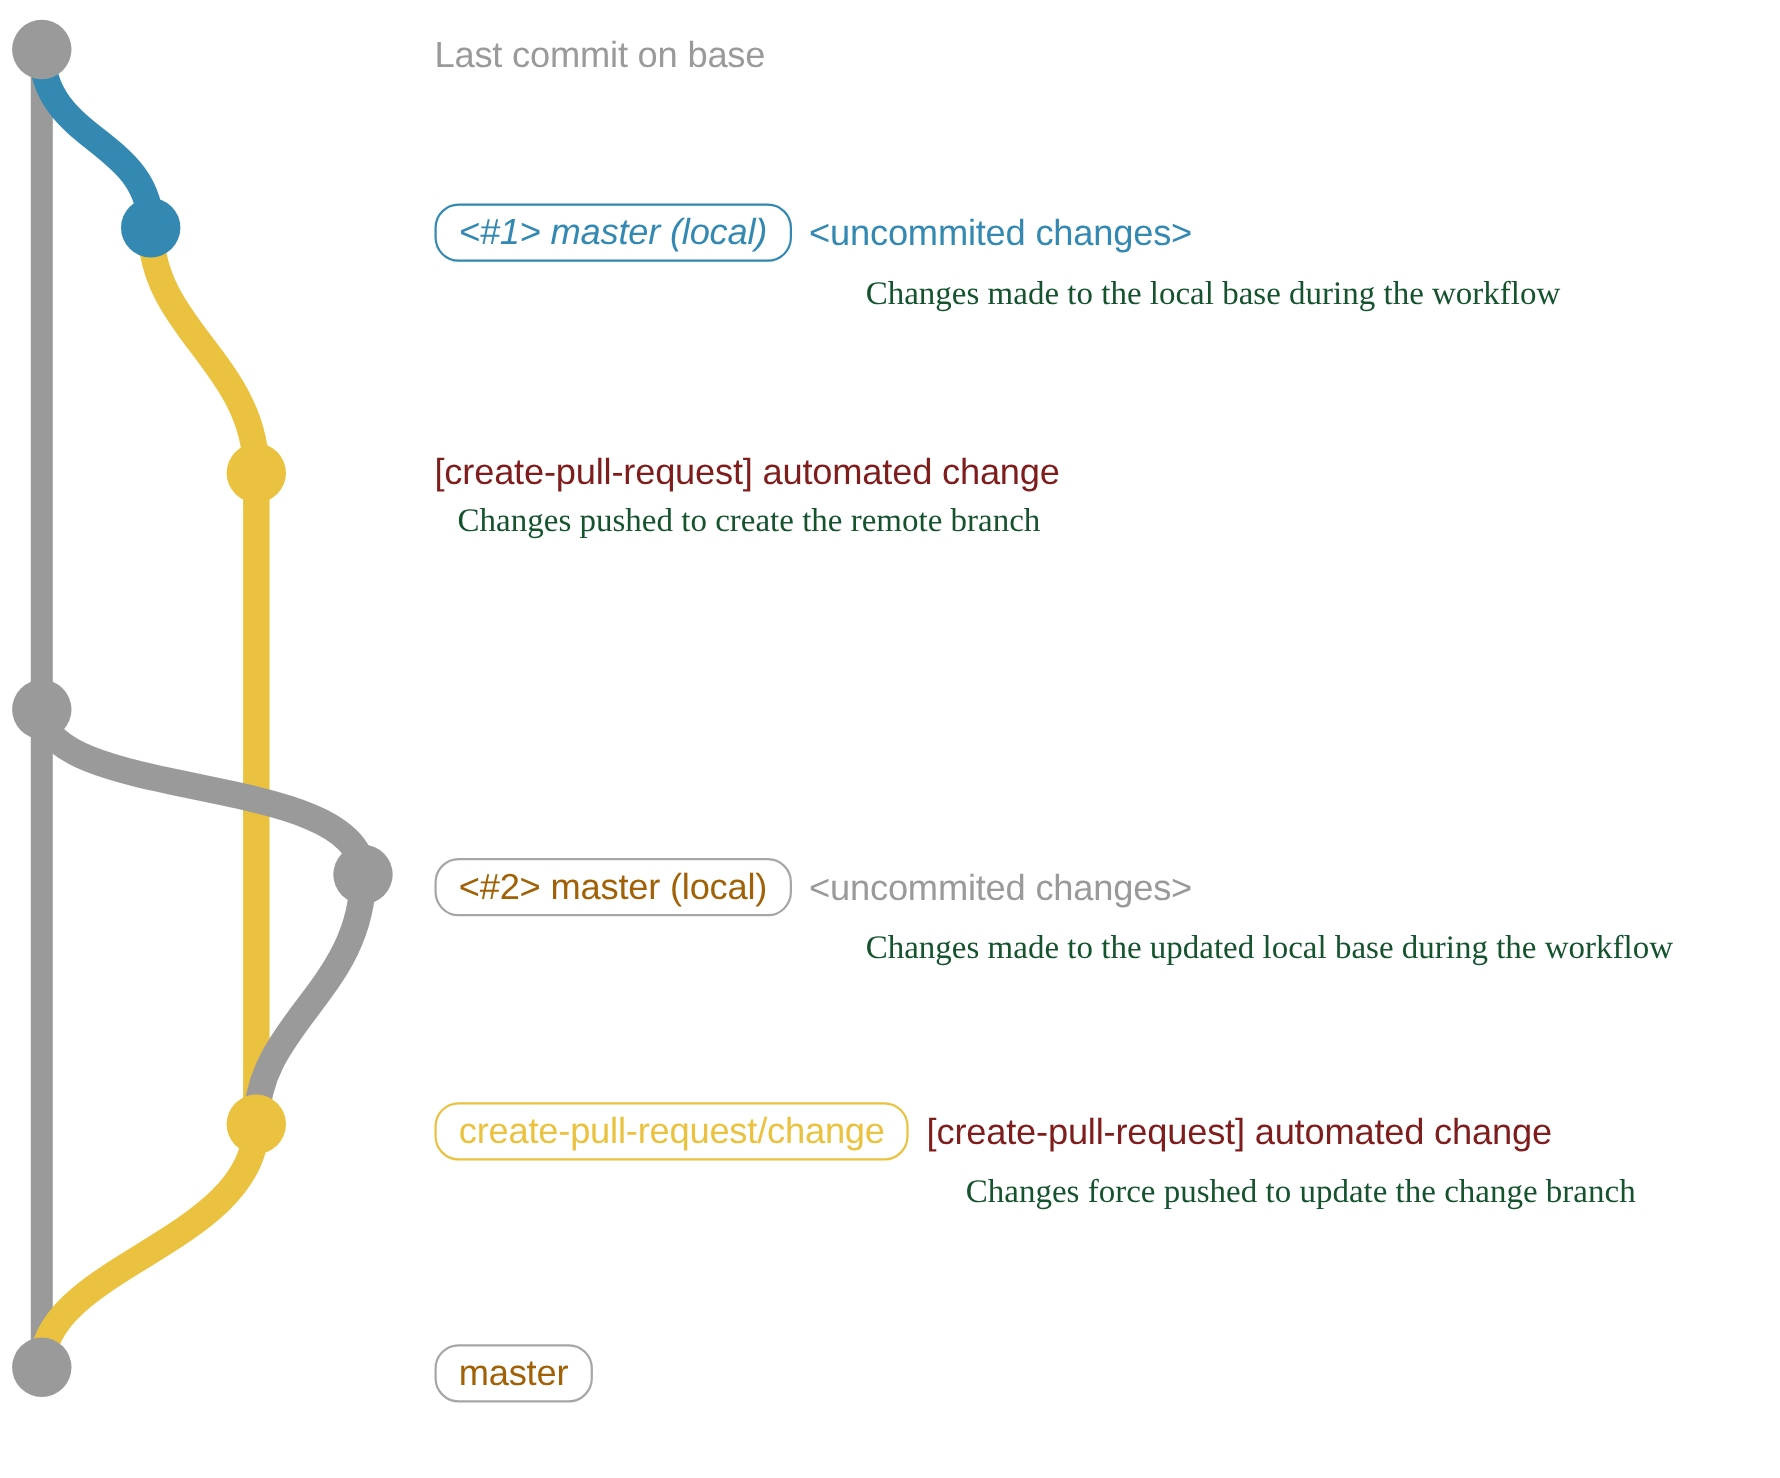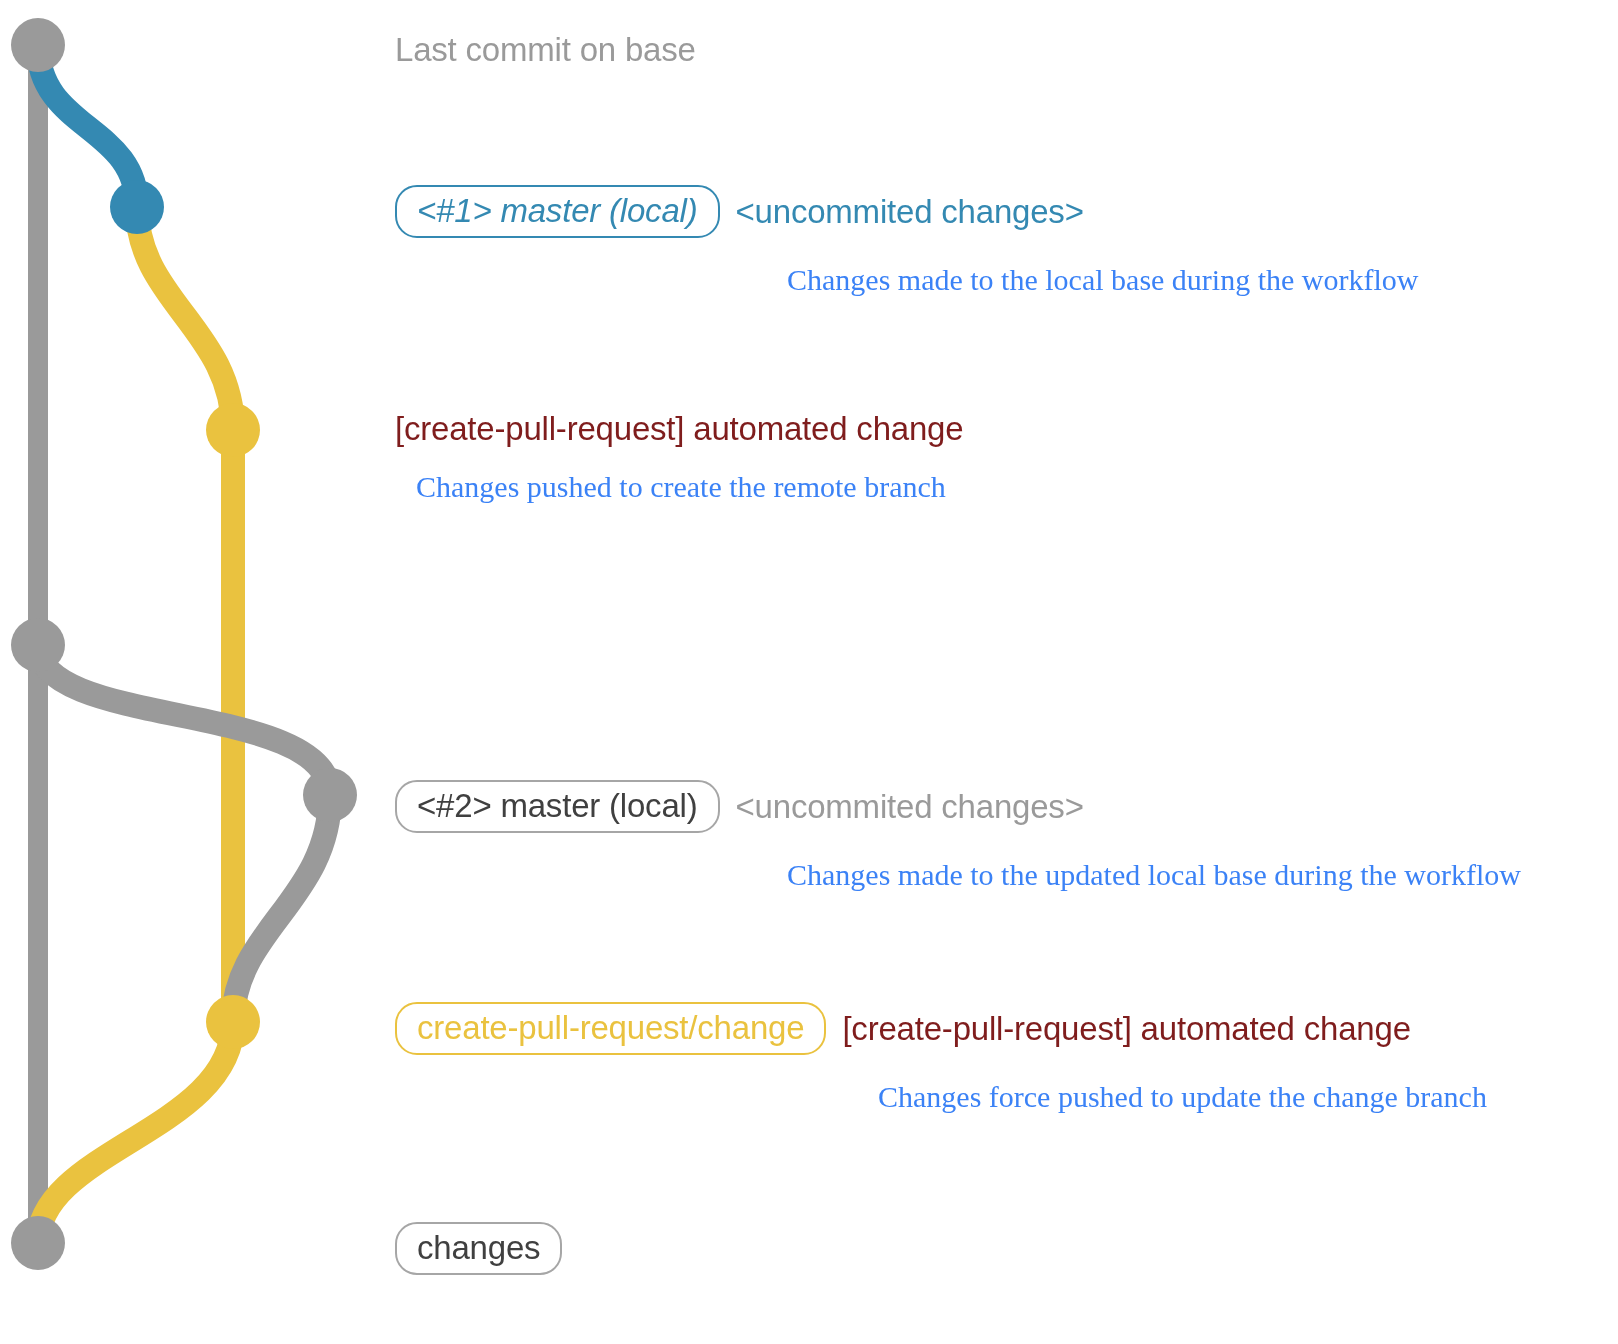--- a/index.html
+++ b/index.html
@@ -50,40 +50,40 @@
     border-radius: 22px;
     padding: 7px 20px 9px 20px;
     font-size: 33px;
     line-height: 1.0;
     color: #9a9a9a;
     background: #ffffff;
     letter-spacing: -0.2px;
   }
   .pill.blue { border-color: #3489b2; color: #3489b2; font-style: italic; }
   .pill.yellow { border-color: #eac23f; color: #eac23f; }
-  .pill.grey { border-color: #a6a6a6; color: #404040; }
+  .pill.grey { border-color: #a6a6a6; color: #a16207; }
 
   .subject {
     font-size: 33px;
     line-height: 1.0;
     letter-spacing: -0.2px;
     white-space: nowrap;
   }
   .subject.blue { color: #3489b2; }
   .subject.yellow { color: #7f1d1d; }
   .subject.grey { color: #9a9a9a; }
 
   .pill + .subject { margin-left: 16px; }
 
   .desc {
     font-family: "Liberation Serif", serif;
     font-size: 30px;
-    color: #3b82f6;
+    color: #14532d;
     white-space: nowrap;
-    margin-top: 25px;
+    margin-top: 12px;
   }
 </style>
 </head>
 <body>
 
 <svg id="graph" viewBox="0 0 400 1344" width="400" height="1344" xmlns="http://www.w3.org/2000/svg">
 
   <path d="M38,45 L38,1243" stroke="#9a9a9a" stroke-width="20" fill="none" stroke-linecap="round"></path>
 
   <path d="M38,45 C38,130 137,125 137,207" stroke="#3489b2" stroke-width="24" fill="none" stroke-linecap="round"></path>
@@ -135,16 +135,16 @@
     </div>
     <div class="row" style="top: 1002px;">
       <div class="row-head">
         <span class="pill yellow">create-pull-request/change</span>
         <span class="subject yellow">[create-pull-request] automated change</span>
       </div>
       <div class="desc" style="margin-left: 483px;">Changes force pushed to update the change branch</div>
     </div>
     <div class="row" style="top: 1222px;">
       <div class="row-head">
-        <span class="pill grey">changes</span>
+        <span class="pill grey">master</span>
       </div>
     </div>
   </div>
 
 </body></html>

